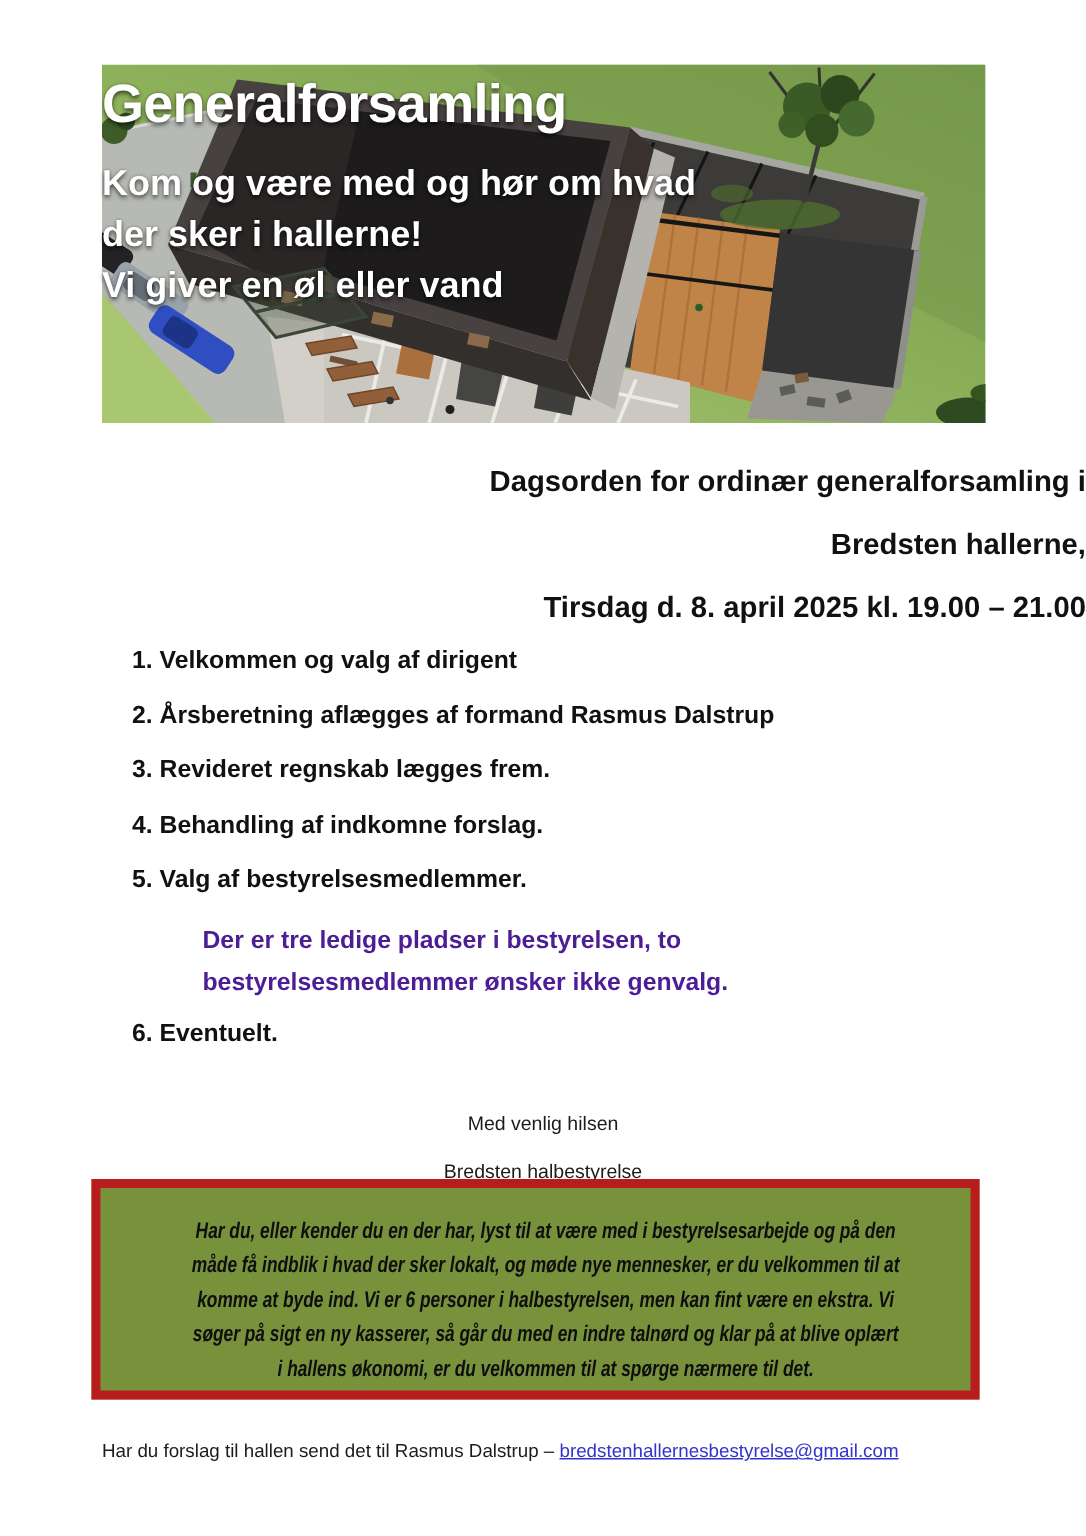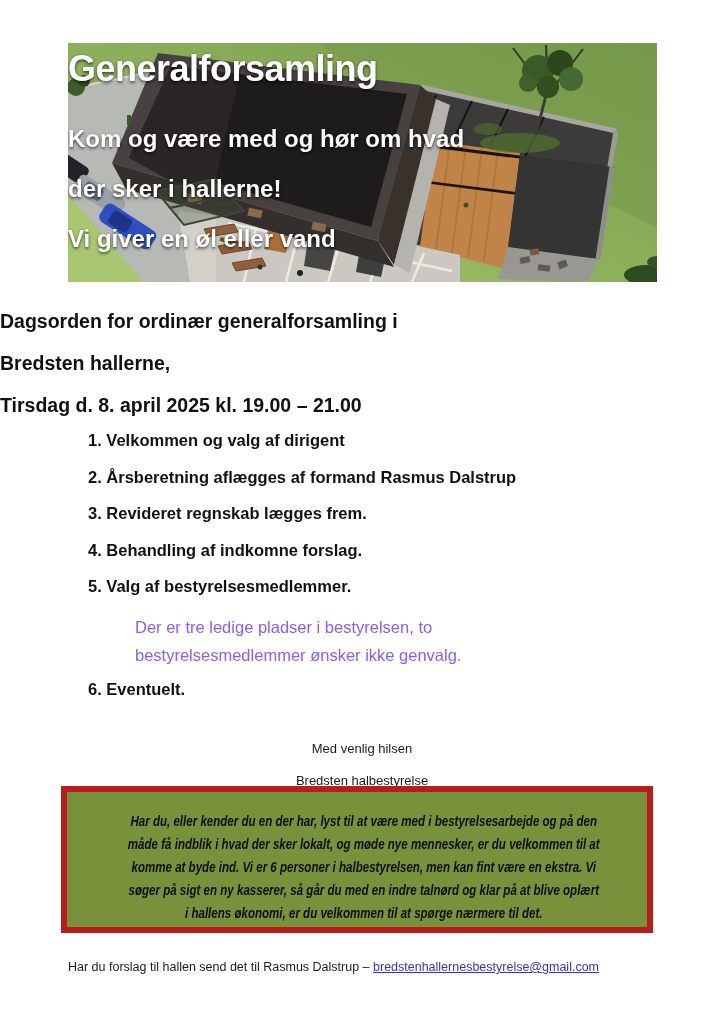--- a/index.html
+++ b/index.html
@@ -13,32 +13,31 @@
   .hero-overlay{position:absolute;left:0;top:0;width:100%;height:100%;text-align:left;color:#ffffff;}
   .hero-title{
     position:absolute;top:5px;left:0;right:0;
     font-size:36px;font-weight:700;letter-spacing:-0.5px;
     text-shadow:0 2px 3px rgba(0,0,0,.5),0 0 2px rgba(0,0,0,.35);
   }
   .hero-sub{position:absolute;top:63px;left:0;right:0;}
   .hero-sub div{
     font-size:24px;font-weight:700;line-height:34px;
     text-shadow:0 2px 3px rgba(0,0,0,.5),0 0 2px rgba(0,0,0,.35);
-    margin-top:16px;
   }
   
   .agenda-heading{
-    position:absolute;top:300px;left:0;width:724px;text-align:left;
+    position:absolute;top:300px;left:0;width:724px;text-align:right;
     font-size:19.5px;font-weight:700;line-height:42px;color:#111;
   }
   .agenda-list{position:absolute;top:430px;left:68px;width:588px;font-size:16.5px;font-weight:700;color:#111;}
   .agenda-item{height:20px;line-height:20px;margin-bottom:16.5px;white-space:nowrap;margin-left:20px;}
   .agenda-note{
     margin:8px 0 9px 67px;line-height:28.5px;white-space:pre-line;
-    font-size:16.5px;font-weight:400;color:#8b5cf6;
+    font-size:16.5px;font-weight:700;color:#4c1d95;
   }
   
   .signoff{position:absolute;top:733px;left:0;width:724px;text-align:center;font-size:13px;line-height:32px;color:#1b1b1b;}
   
   .notice{
     position:absolute;left:61px;top:786px;width:592px;height:147px;box-sizing:border-box;
     background:#78923c;border:6px solid #b91c1c;
   }
   .notice-text{
     position:absolute;left:8px;top:17px;width:750px;

